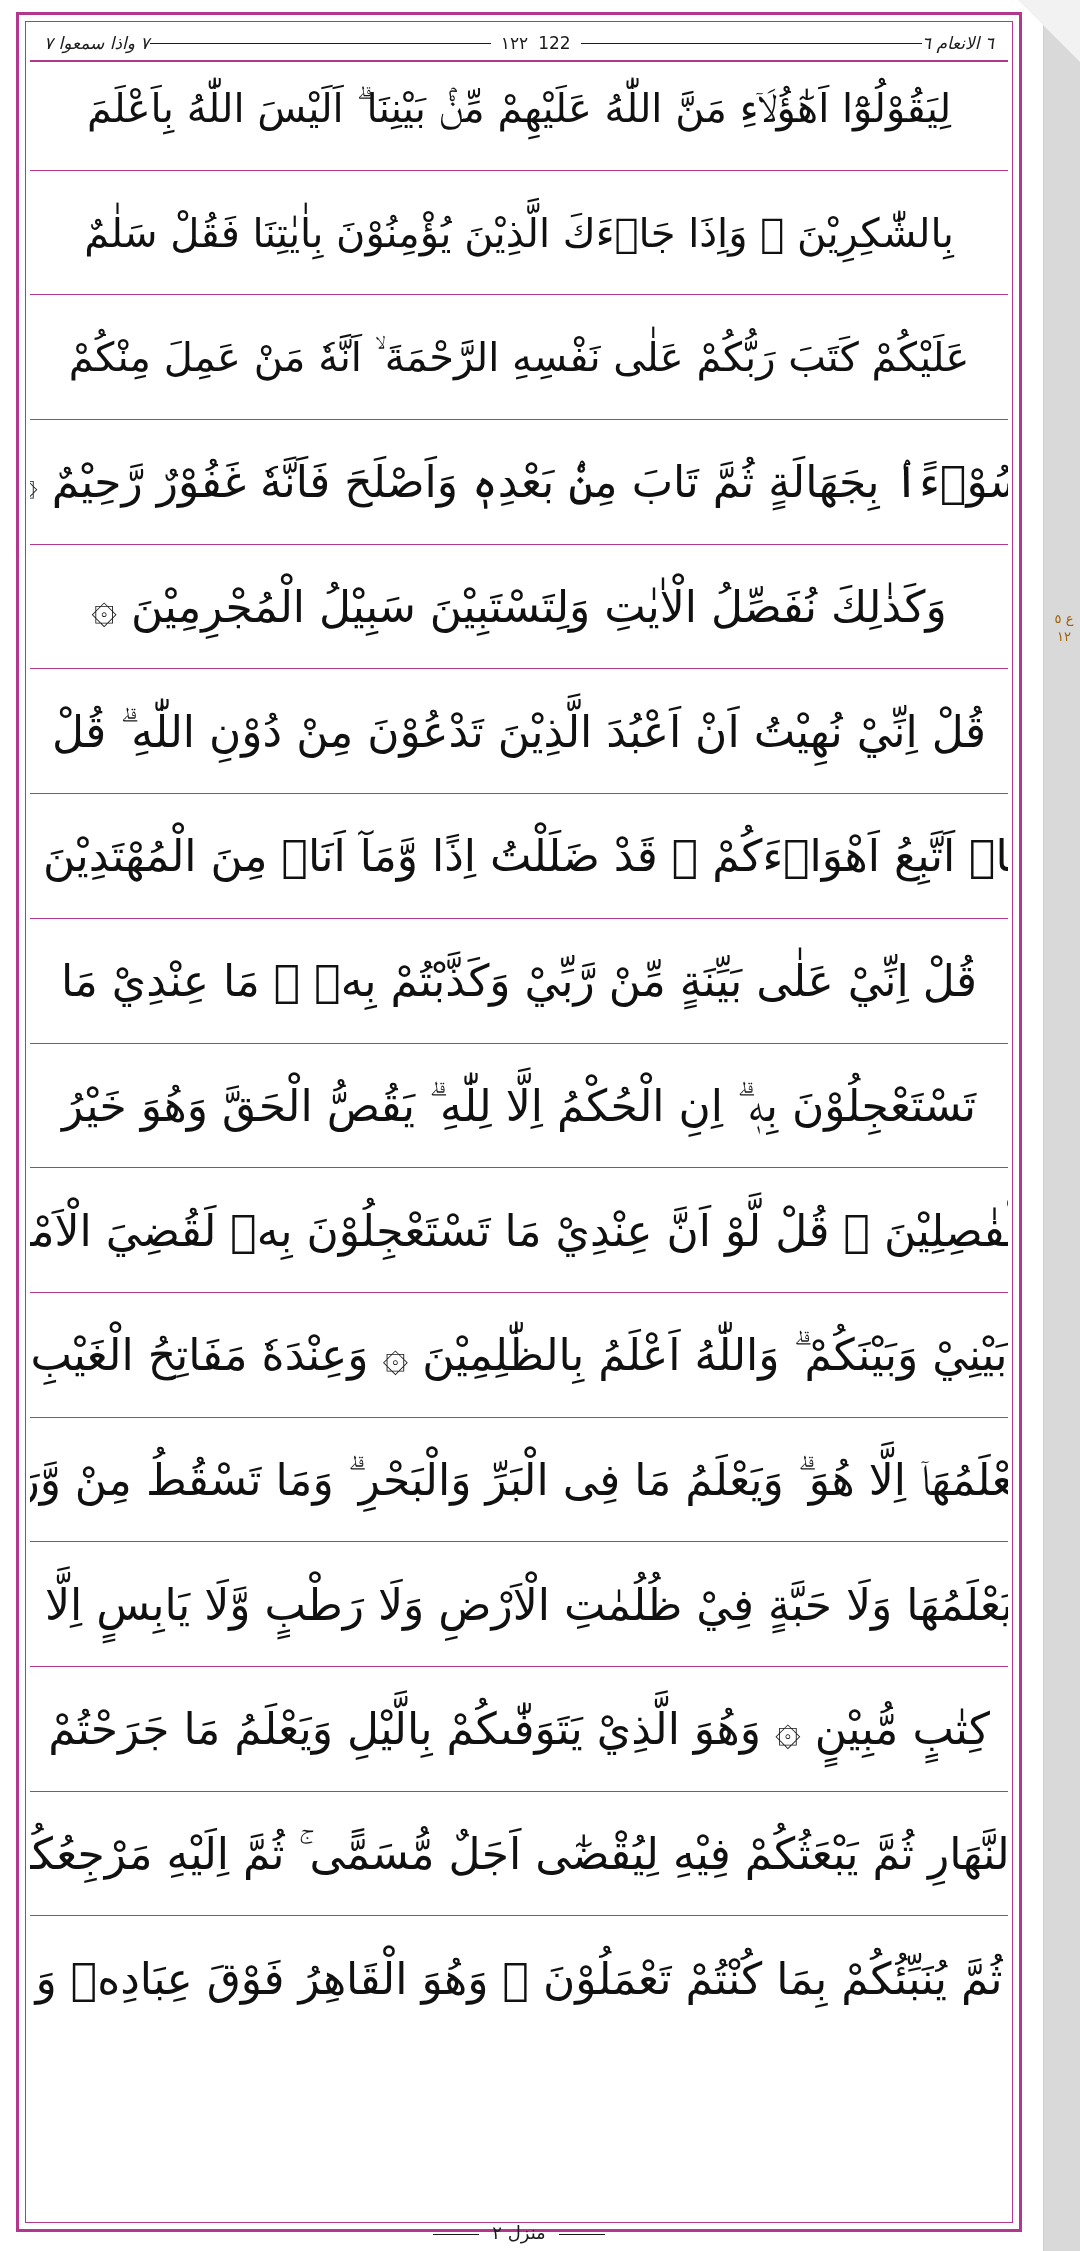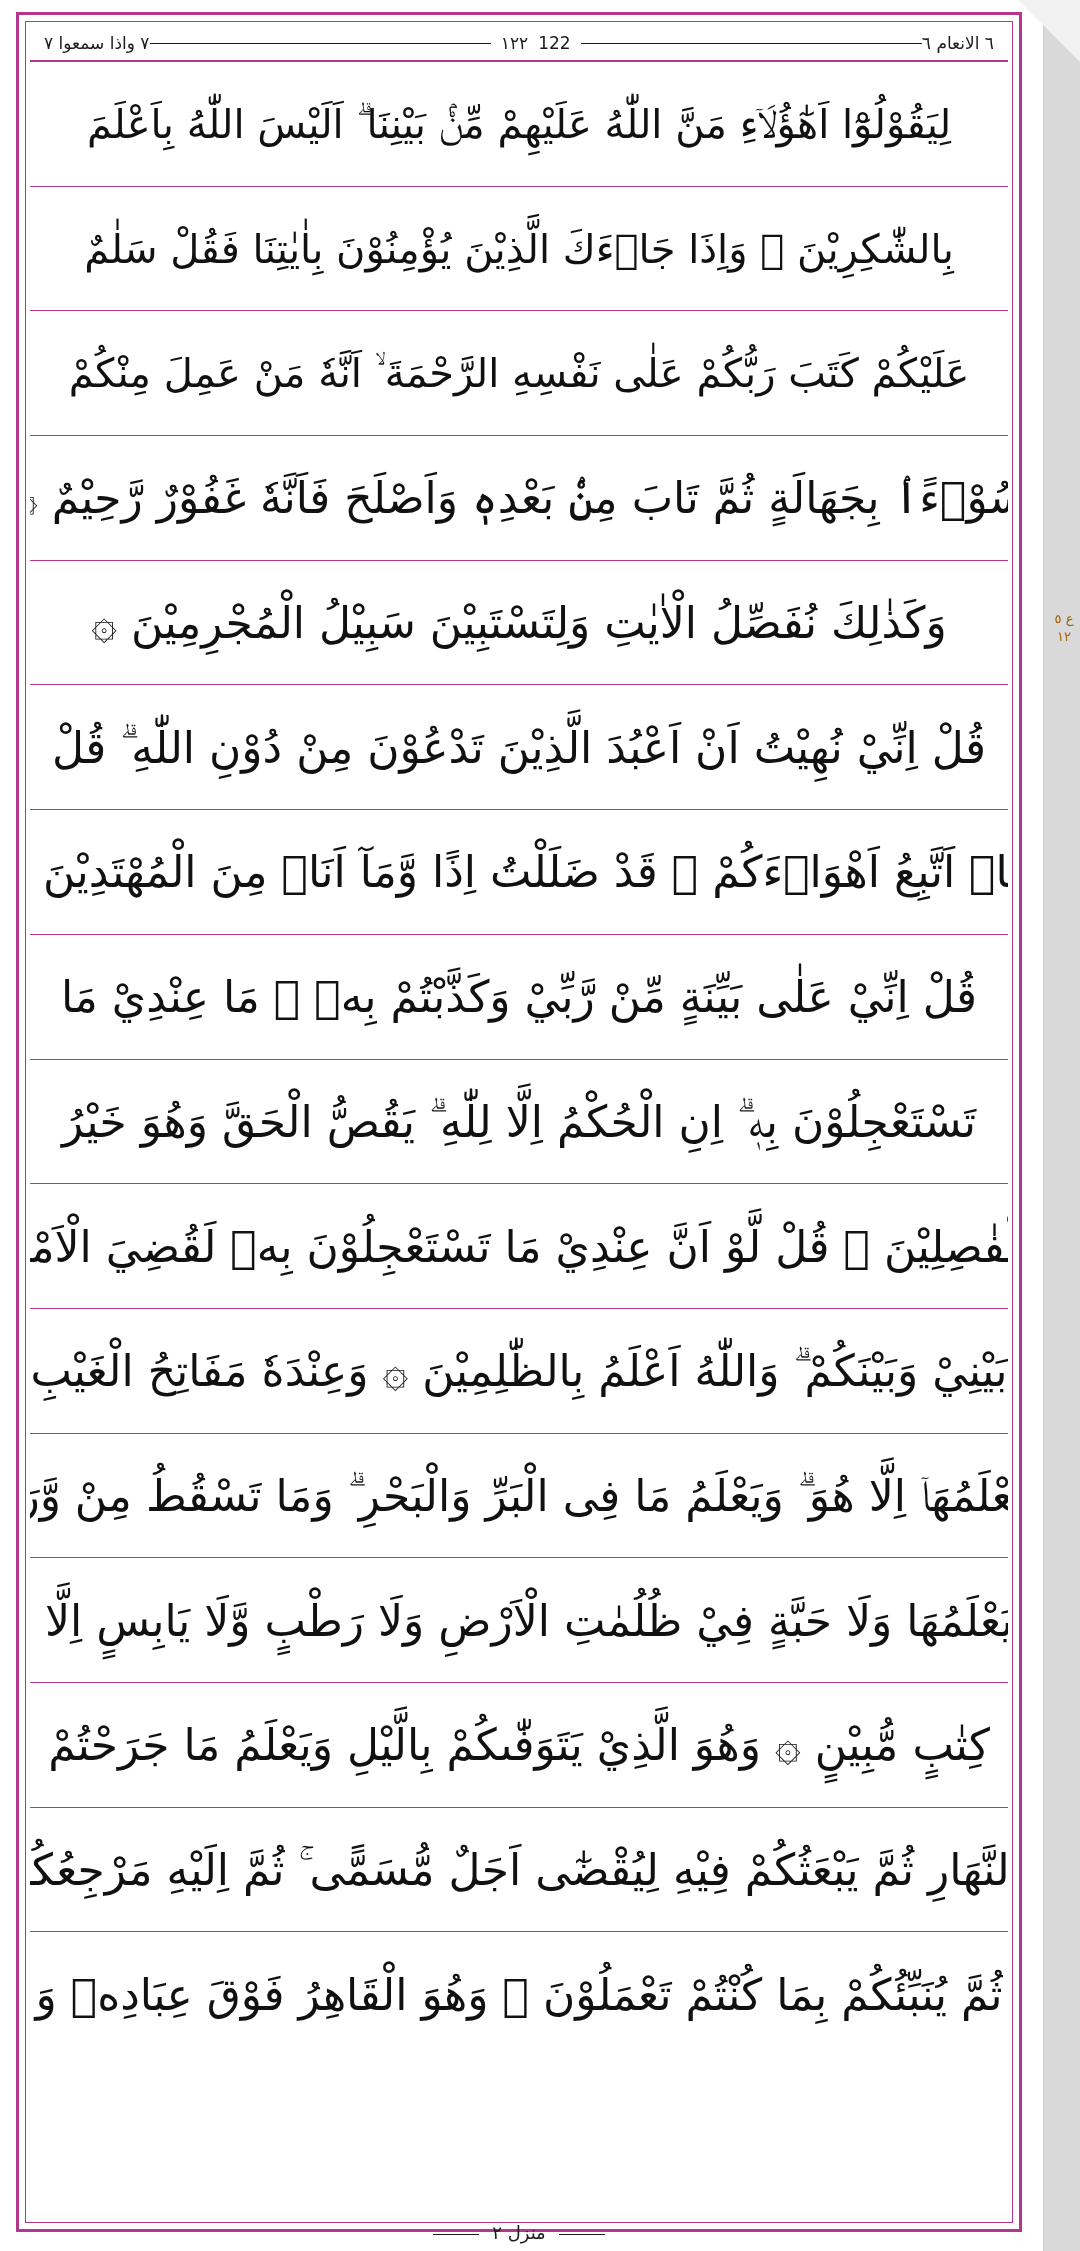--- a/index.html
+++ b/index.html
@@ -74,20 +74,21 @@
     justify-content: space-between;
     padding: 0 14px;
     box-sizing: border-box;
     font-family: "DejaVu Sans", sans-serif;
   }
   .header .hdr-cell {
     font-size: 17px;
     color: #1b1b1b;
     white-space: nowrap;
     direction: rtl;
+    font-style: italic;
   }
   .header .hdr-center {
     flex: 1;
     display: flex;
     align-items: center;
     gap: 10px;
   }
   .header .rule {
     height: 1px;
     background: #1b1b1b;
@@ -106,21 +107,21 @@
     top: 60px;
     width: 978px;
     height: 2px;
     background: #b3368f;
   }
 
   
   .body-area {
     position: absolute;
     left: 30px;
-    top: 62px;
+    top: 46px;
     width: 978px;
     height: 2120px;
   }
   .line {
     position: relative;
     height: 124.7px;
     border-bottom: 1px solid #b3368f;
     display: flex;
     align-items: center;
     justify-content: center;

